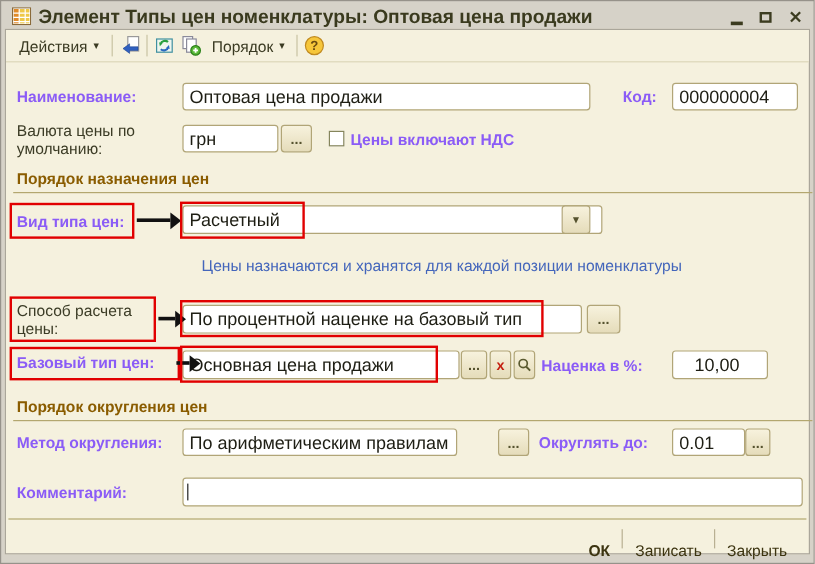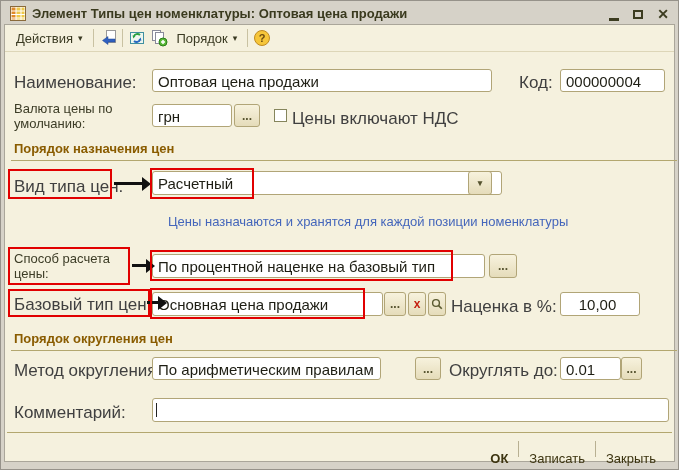--- a/index.html
+++ b/index.html
@@ -1,31 +1,31 @@
 <!DOCTYPE html>
 <html><head>
 <meta charset="utf-8">
 <style>
   html,body{margin:0;padding:0;background:#fff;}
   body{width:679px;height:470px;font-family:"Liberation Sans",sans-serif;}
   .window{position:relative;width:679px;height:470px;background:#d6d2c8;border:1px solid #96928a;box-sizing:border-box;overflow:hidden;}
   .titlebar{position:absolute;left:3px;top:2px;right:3px;height:21px;background:#d6d2c8;}
-  .title-text{position:absolute;left:28px;top:3px;font-size:13px;font-weight:bold;color:#3a3a1e;white-space:nowrap;}
+  .title-text{position:absolute;left:28px;top:3px;font-size:16px;font-weight:bold;color:#3a3a1e;white-space:nowrap;}
   .winbtn{position:absolute;top:3px;width:18px;height:17px;display:flex;align-items:center;justify-content:center;color:#3c3c20;}
   .min-glyph{width:10px;height:3px;background:#3c3c20;margin-top:9px;}
   .max-glyph{width:10px;height:9px;border:2px solid #3c3c20;box-sizing:border-box;}
   .close-glyph{font-size:14px;font-weight:bold;line-height:17px;}
   .client{position:absolute;left:3px;top:23px;right:3px;bottom:7px;background:#f5f1de;border:1px solid #aaa69a;box-sizing:border-box;}
   .toolbar{position:absolute;left:0;top:0;right:0;height:27px;background:#f5f1de;border-bottom:1px solid #ddd6b8;display:flex;align-items:center;padding-left:4px;box-sizing:border-box;}
   .toolbtn{display:flex;align-items:center;gap:5px;font-size:13px;color:#3a3a22;padding:3px 7px;white-space:nowrap;}
   .dd-arrow{font-size:9px;color:#3a3a22;}
   .tsep{width:1px;height:18px;background:#c9c2a2;margin:0 3px;}
   .iconbtn{width:22px;height:22px;display:flex;align-items:center;justify-content:center;}
   
-  .lbl{position:absolute;font-size:17px;color:#404040;white-space:nowrap;}
+  .lbl{position:absolute;font-size:13px;color:#8b5cf6;white-space:nowrap;font-weight:bold;}
   .lblwrap{position:absolute;font-size:13px;color:#3c3c26;line-height:15px;}
   .field{position:absolute;background:#fff;border:1px solid #b1a577;border-radius:3px;font-size:15px;color:#1e1e14;padding:3px 0 0 5px;box-sizing:border-box;white-space:nowrap;overflow:hidden;}
   .num{text-align:center;padding-right:5px;padding-left:0;}
   .btn{position:absolute;background:linear-gradient(#f7f2dd,#e5dcba);border:1px solid #b1a577;border-radius:3px;font-size:12px;font-weight:bold;color:#55522e;display:flex;align-items:center;justify-content:center;box-sizing:border-box;}
   .btn-x{color:#c41f10;font-size:12px;}
   .sec{position:absolute;font-weight:bold;color:#8a5c00;font-size:13px;white-space:nowrap;}
   .secline{position:absolute;height:1px;background:#b3a76f;left:6px;width:666px;}
   .hl{position:absolute;border:2px solid #e10000;box-sizing:border-box;pointer-events:none;}
   .arrow{position:absolute;height:3px;background:#111;}
   .arrow:after{content:"";position:absolute;right:-9px;top:-5.5px;border-left:9px solid #111;border-top:7px solid transparent;border-bottom:7px solid transparent;}

